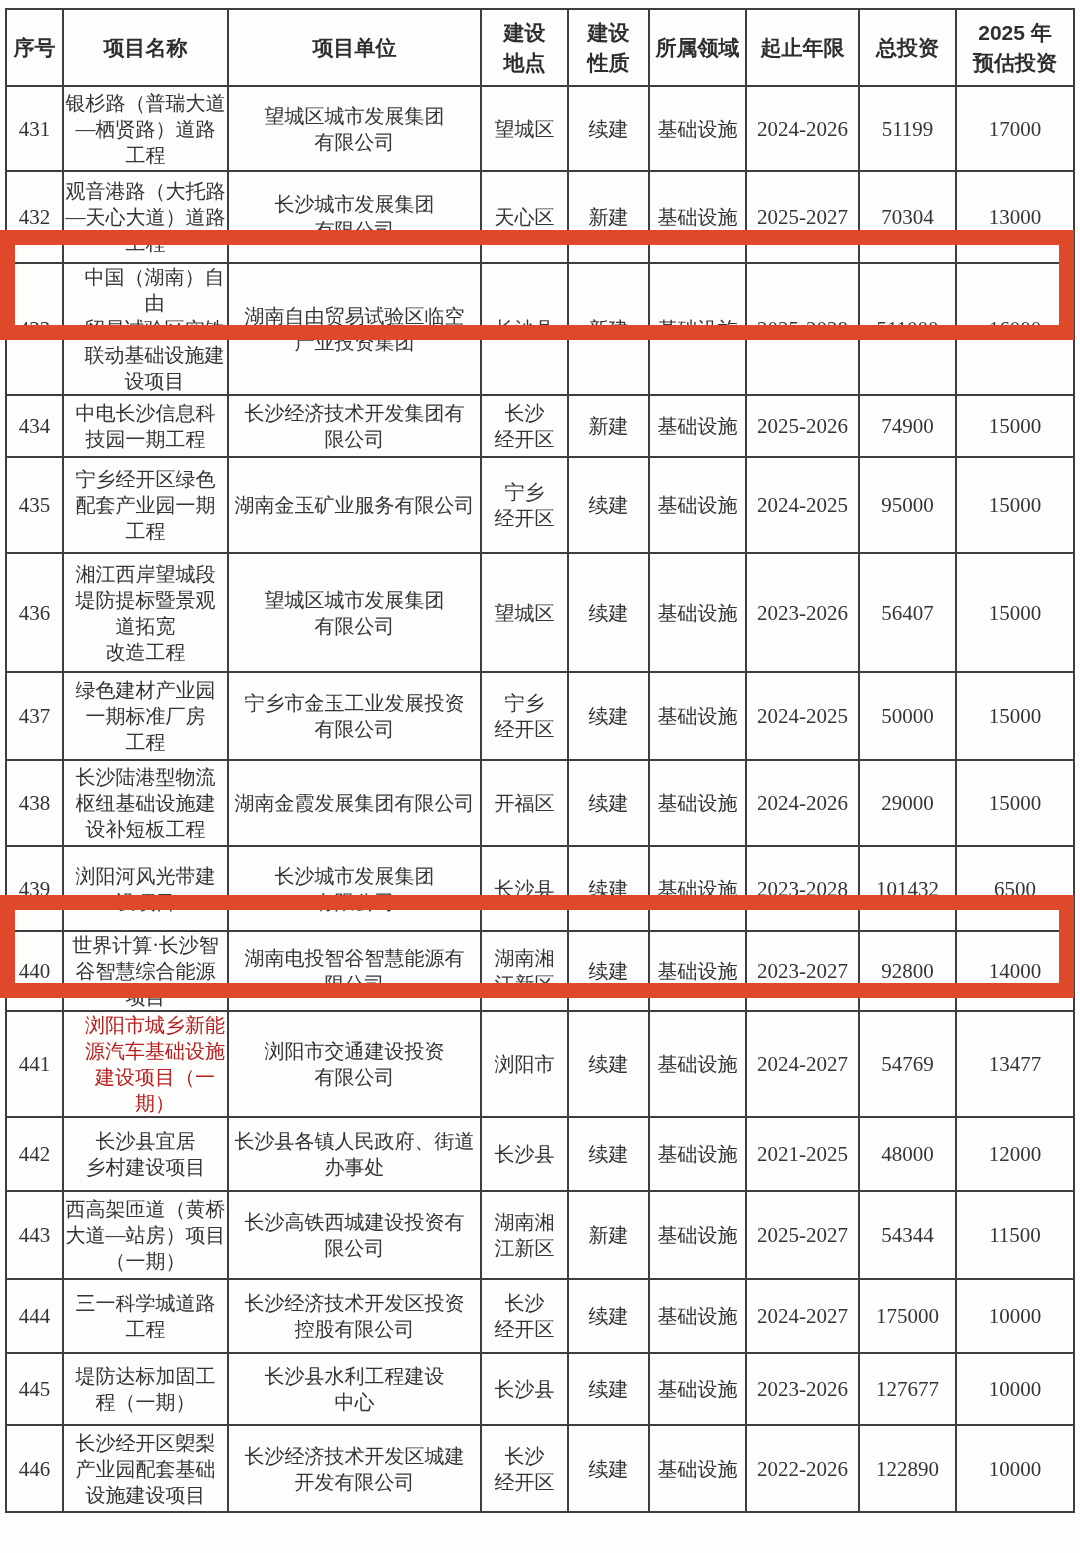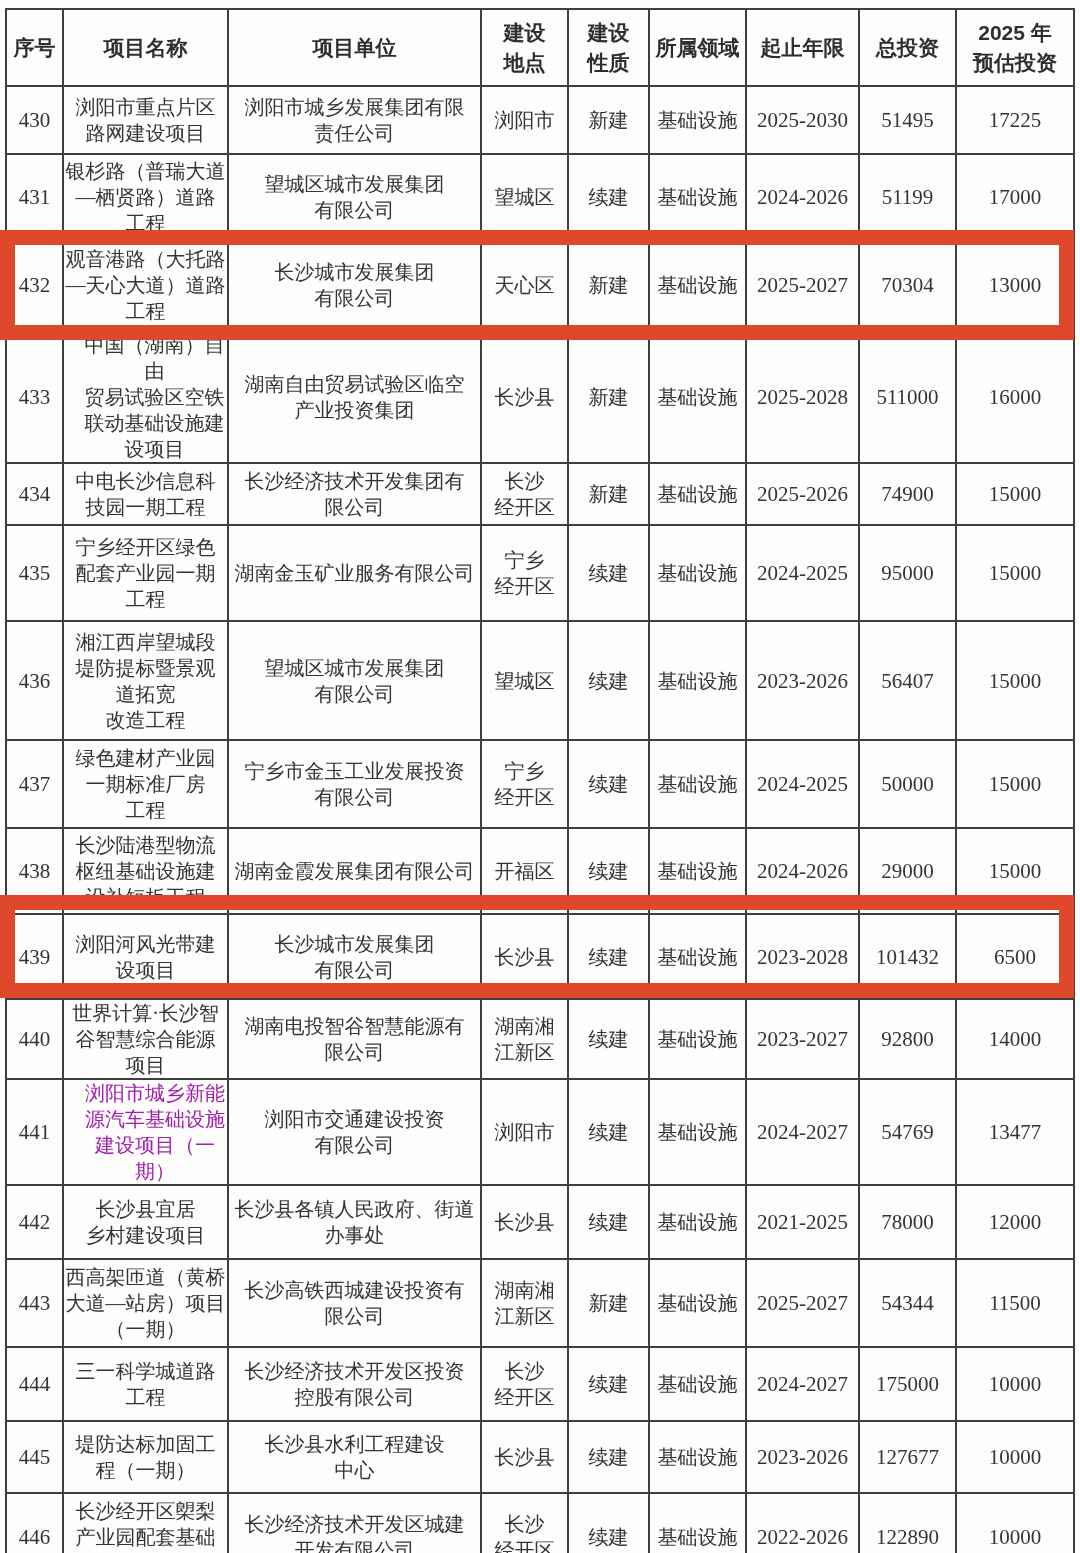--- a/index.html
+++ b/index.html
@@ -74,33 +74,20 @@
         <th style="border-color: rgb(62, 62, 62);">建设
 性质</th>
         <th style="border-color: rgb(62, 62, 62);">所属领域</th>
         <th style="border-color: rgb(62, 62, 62);">起止年限</th>
         <th style="border-color: rgb(62, 62, 62);">总投资</th>
         <th style="border-color: rgb(62, 62, 62);">2025 年
 预估投资</th>
       </tr>
   </thead>
   <tbody id="body-rows">
-      <tr style="height: 68px;">
-        <td class="num" style="border-color: rgb(62, 62, 62); color: rgb(52, 52, 52);">430</td>
-        <td style="border-color: rgb(62, 62, 62); color: rgb(52, 52, 52);">浏阳市重点片区
-路网建设项目</td>
-        <td style="border-color: rgb(62, 62, 62); color: rgb(52, 52, 52);">浏阳市城乡发展集团有限
-责任公司</td>
-        <td style="border-color: rgb(62, 62, 62); color: rgb(52, 52, 52);">浏阳市</td>
-        <td style="border-color: rgb(62, 62, 62); color: rgb(52, 52, 52);">新建</td>
-        <td style="border-color: rgb(62, 62, 62); color: rgb(52, 52, 52);">基础设施</td>
-        <td class="num" style="border-color: rgb(62, 62, 62); color: rgb(52, 52, 52);">2025-2030</td>
-        <td class="num" style="border-color: rgb(62, 62, 62); color: rgb(52, 52, 52);">51495</td>
-        <td class="num" style="border-color: rgb(62, 62, 62); color: rgb(52, 52, 52);">17225</td>
-      </tr>
       <tr style="height: 85px;">
         <td class="num" style="border-color: rgb(62, 62, 62); color: rgb(52, 52, 52);">431</td>
         <td style="border-color: rgb(62, 62, 62); color: rgb(52, 52, 52);">银杉路（普瑞大道
 —栖贤路）道路
 工程</td>
         <td style="border-color: rgb(62, 62, 62); color: rgb(52, 52, 52);">望城区城市发展集团
 有限公司</td>
         <td style="border-color: rgb(62, 62, 62); color: rgb(52, 52, 52);">望城区</td>
         <td style="border-color: rgb(62, 62, 62); color: rgb(52, 52, 52);">续建</td>
         <td style="border-color: rgb(62, 62, 62); color: rgb(52, 52, 52);">基础设施</td>
@@ -231,21 +218,21 @@
         <td style="border-color: rgb(62, 62, 62); color: rgb(52, 52, 52);">湖南湘
 江新区</td>
         <td style="border-color: rgb(62, 62, 62); color: rgb(52, 52, 52);">续建</td>
         <td style="border-color: rgb(62, 62, 62); color: rgb(52, 52, 52);">基础设施</td>
         <td class="num" style="border-color: rgb(62, 62, 62); color: rgb(52, 52, 52);">2023-2027</td>
         <td class="num" style="border-color: rgb(62, 62, 62); color: rgb(52, 52, 52);">92800</td>
         <td class="num" style="border-color: rgb(62, 62, 62); color: rgb(52, 52, 52);">14000</td>
       </tr>
       <tr style="height: 92px;">
         <td class="num" style="border-color: rgb(62, 62, 62); color: rgb(52, 52, 52);">441</td>
-        <td style="border-color: rgb(62, 62, 62); color: #a21caf; padding-left: 20px;">浏阳市城乡新能
+        <td style="border-color: rgb(62, 62, 62); color: #b91c1c; padding-left: 20px;">浏阳市城乡新能
 源汽车基础设施
 建设项目（一期）</td>
         <td style="border-color: rgb(62, 62, 62); color: rgb(52, 52, 52);">浏阳市交通建设投资
 有限公司</td>
         <td style="border-color: rgb(62, 62, 62); color: rgb(52, 52, 52);">浏阳市</td>
         <td style="border-color: rgb(62, 62, 62); color: rgb(52, 52, 52);">续建</td>
         <td style="border-color: rgb(62, 62, 62); color: rgb(52, 52, 52);">基础设施</td>
         <td class="num" style="border-color: rgb(62, 62, 62); color: rgb(52, 52, 52);">2024-2027</td>
         <td class="num" style="border-color: rgb(62, 62, 62); color: rgb(52, 52, 52);">54769</td>
         <td class="num" style="border-color: rgb(62, 62, 62); color: rgb(52, 52, 52);">13477</td>
@@ -253,21 +240,21 @@
       <tr style="height: 74px;">
         <td class="num" style="border-color: rgb(62, 62, 62); color: rgb(52, 52, 52);">442</td>
         <td style="border-color: rgb(62, 62, 62); color: rgb(52, 52, 52);">长沙县宜居
 乡村建设项目</td>
         <td style="border-color: rgb(62, 62, 62); color: rgb(52, 52, 52);">长沙县各镇人民政府、街道
 办事处</td>
         <td style="border-color: rgb(62, 62, 62); color: rgb(52, 52, 52);">长沙县</td>
         <td style="border-color: rgb(62, 62, 62); color: rgb(52, 52, 52);">续建</td>
         <td style="border-color: rgb(62, 62, 62); color: rgb(52, 52, 52);">基础设施</td>
         <td class="num" style="border-color: rgb(62, 62, 62); color: rgb(52, 52, 52);">2021-2025</td>
-        <td class="num" style="border-color: rgb(62, 62, 62); color: rgb(52, 52, 52);">78000</td>
+        <td class="num" style="border-color: rgb(62, 62, 62); color: rgb(52, 52, 52);">48000</td>
         <td class="num" style="border-color: rgb(62, 62, 62); color: rgb(52, 52, 52);">12000</td>
       </tr>
       <tr style="height: 88px;">
         <td class="num" style="border-color: rgb(62, 62, 62); color: rgb(52, 52, 52);">443</td>
         <td style="border-color: rgb(62, 62, 62); color: rgb(52, 52, 52);">西高架匝道（黄桥
 大道—站房）项目
 （一期）</td>
         <td style="border-color: rgb(62, 62, 62); color: rgb(52, 52, 52);">长沙高铁西城建设投资有
 限公司</td>
         <td style="border-color: rgb(62, 62, 62); color: rgb(52, 52, 52);">湖南湘

